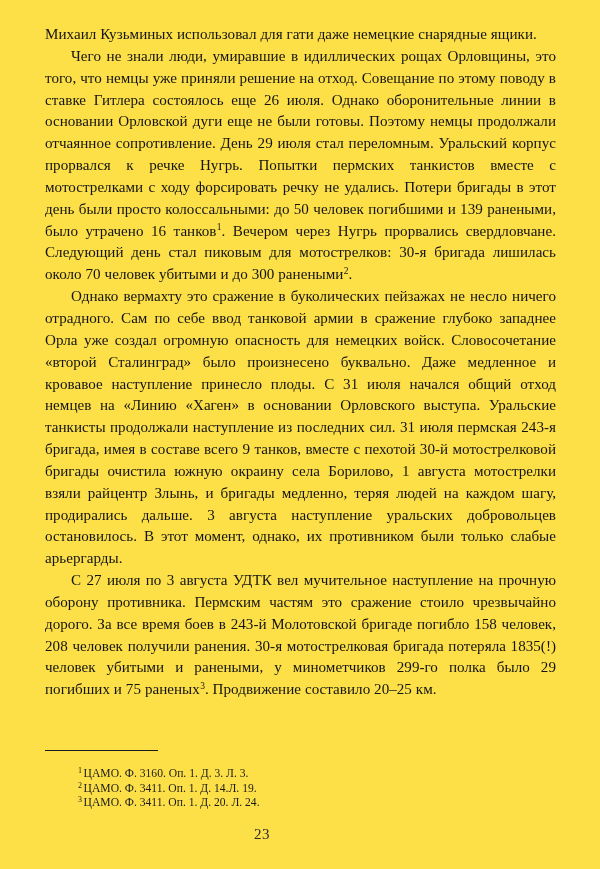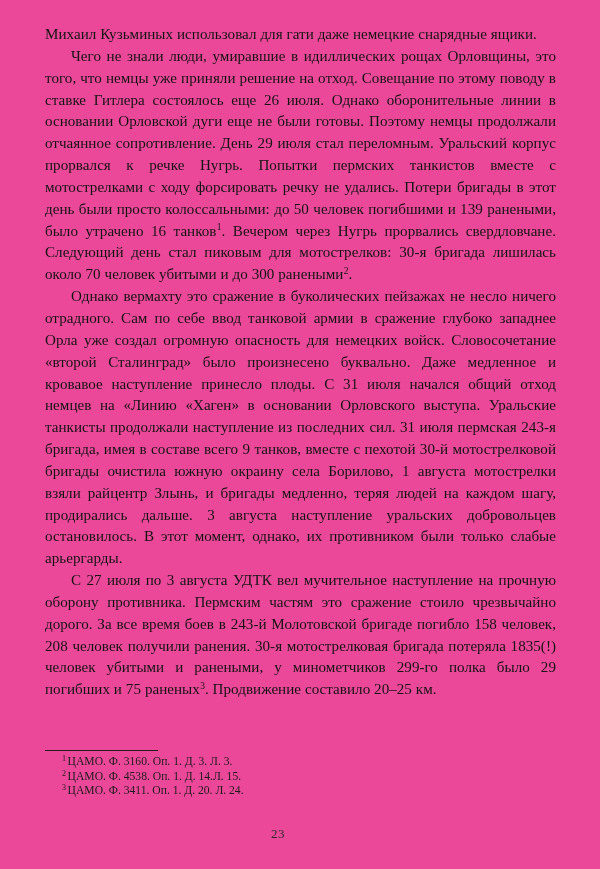--- a/index.html
+++ b/index.html
@@ -6,21 +6,21 @@
   html, body {
     margin: 0;
     padding: 0;
     background: #ffffff;
   }
   .page {
     position: relative;
     width: 600px;
     height: 869px;
     margin: 0 auto;
-    background: #ec4899;
+    background: #fde047;
     overflow: hidden;
     font-family: "Liberation Serif", "DejaVu Serif", serif;
     color: #181818;
     box-sizing: border-box;
   }
   .textblock {
     position: absolute;
     left: 45px;
     top: 24px;
     width: 511px;
@@ -52,45 +52,45 @@
     top: 750px;
     width: 511px;
   }
   .fn-rule {
     width: 113px;
     height: 0;
     border-top: 1.1px solid #1d1d1d;
     margin: 0 0 4px 0;
   }
   .fn-list {
-    margin: 0;
+    margin: 16px;
     padding: 0;
     list-style: none;
   }
   .fn-item {
     font-size: 11.6px;
     line-height: 14.6px;
     color: #1b1b1b;
     white-space: nowrap;
     padding-left: 17px;
     text-indent: 0;
   }
   .fn-item sup {
     font-size: 8px;
     vertical-align: 4px;
     line-height: 0;
     padding-right: 1.6px;
   }
   .folio {
     position: absolute;
     top: 826px;
-    left: 16px;
+    left: 0;
     width: 524px;
     text-align: center;
-    font-size: 13px;
+    font-size: 15px;
     color: #2a2a2a;
     letter-spacing: 0.4px;
   }
 </style>
 </head>
 <body>
 
 <div class="page">
 
   <div class="textblock">
@@ -103,20 +103,20 @@
 
     <p class="para"><span>С 27 июля по 3 августа УДТК вел мучительное наступление на прочную оборону противника. Пермским частям это сражение стоило чрезвычайно дорого. За все время боев в 243-й Молотовской бригаде погибло 158 человек, 208 человек получили ранения. 30-я мотострелковая бригада потеряла 1835(!) человек убитыми и ранеными, у минометчиков 299-го полка было 29 погибших и 75 раненых</span><sup class="fnref">3</sup><span>. Продвижение составило 20–25 км.</span></p>
 
 
   </div>
 
   <div class="footnotes">
     <div class="fn-rule"></div>
     <ul class="fn-list">
       <li class="fn-item"><sup>1</sup><span>ЦАМО. Ф. 3160. Оп. 1. Д. 3. Л. 3.</span></li>
-      <li class="fn-item"><sup>2</sup><span>ЦАМО. Ф. 4538. Оп. 1. Д. 14.Л. 15.</span></li>
+      <li class="fn-item"><sup>2</sup><span>ЦАМО. Ф. 3411. Оп. 1. Д. 14.Л. 19.</span></li>
       <li class="fn-item"><sup>3</sup><span>ЦАМО. Ф. 3411. Оп. 1. Д. 20. Л. 24.</span></li>
     </ul>
   </div>
 
   <div class="folio">23</div>
 
 </div>
 
 </body></html>

